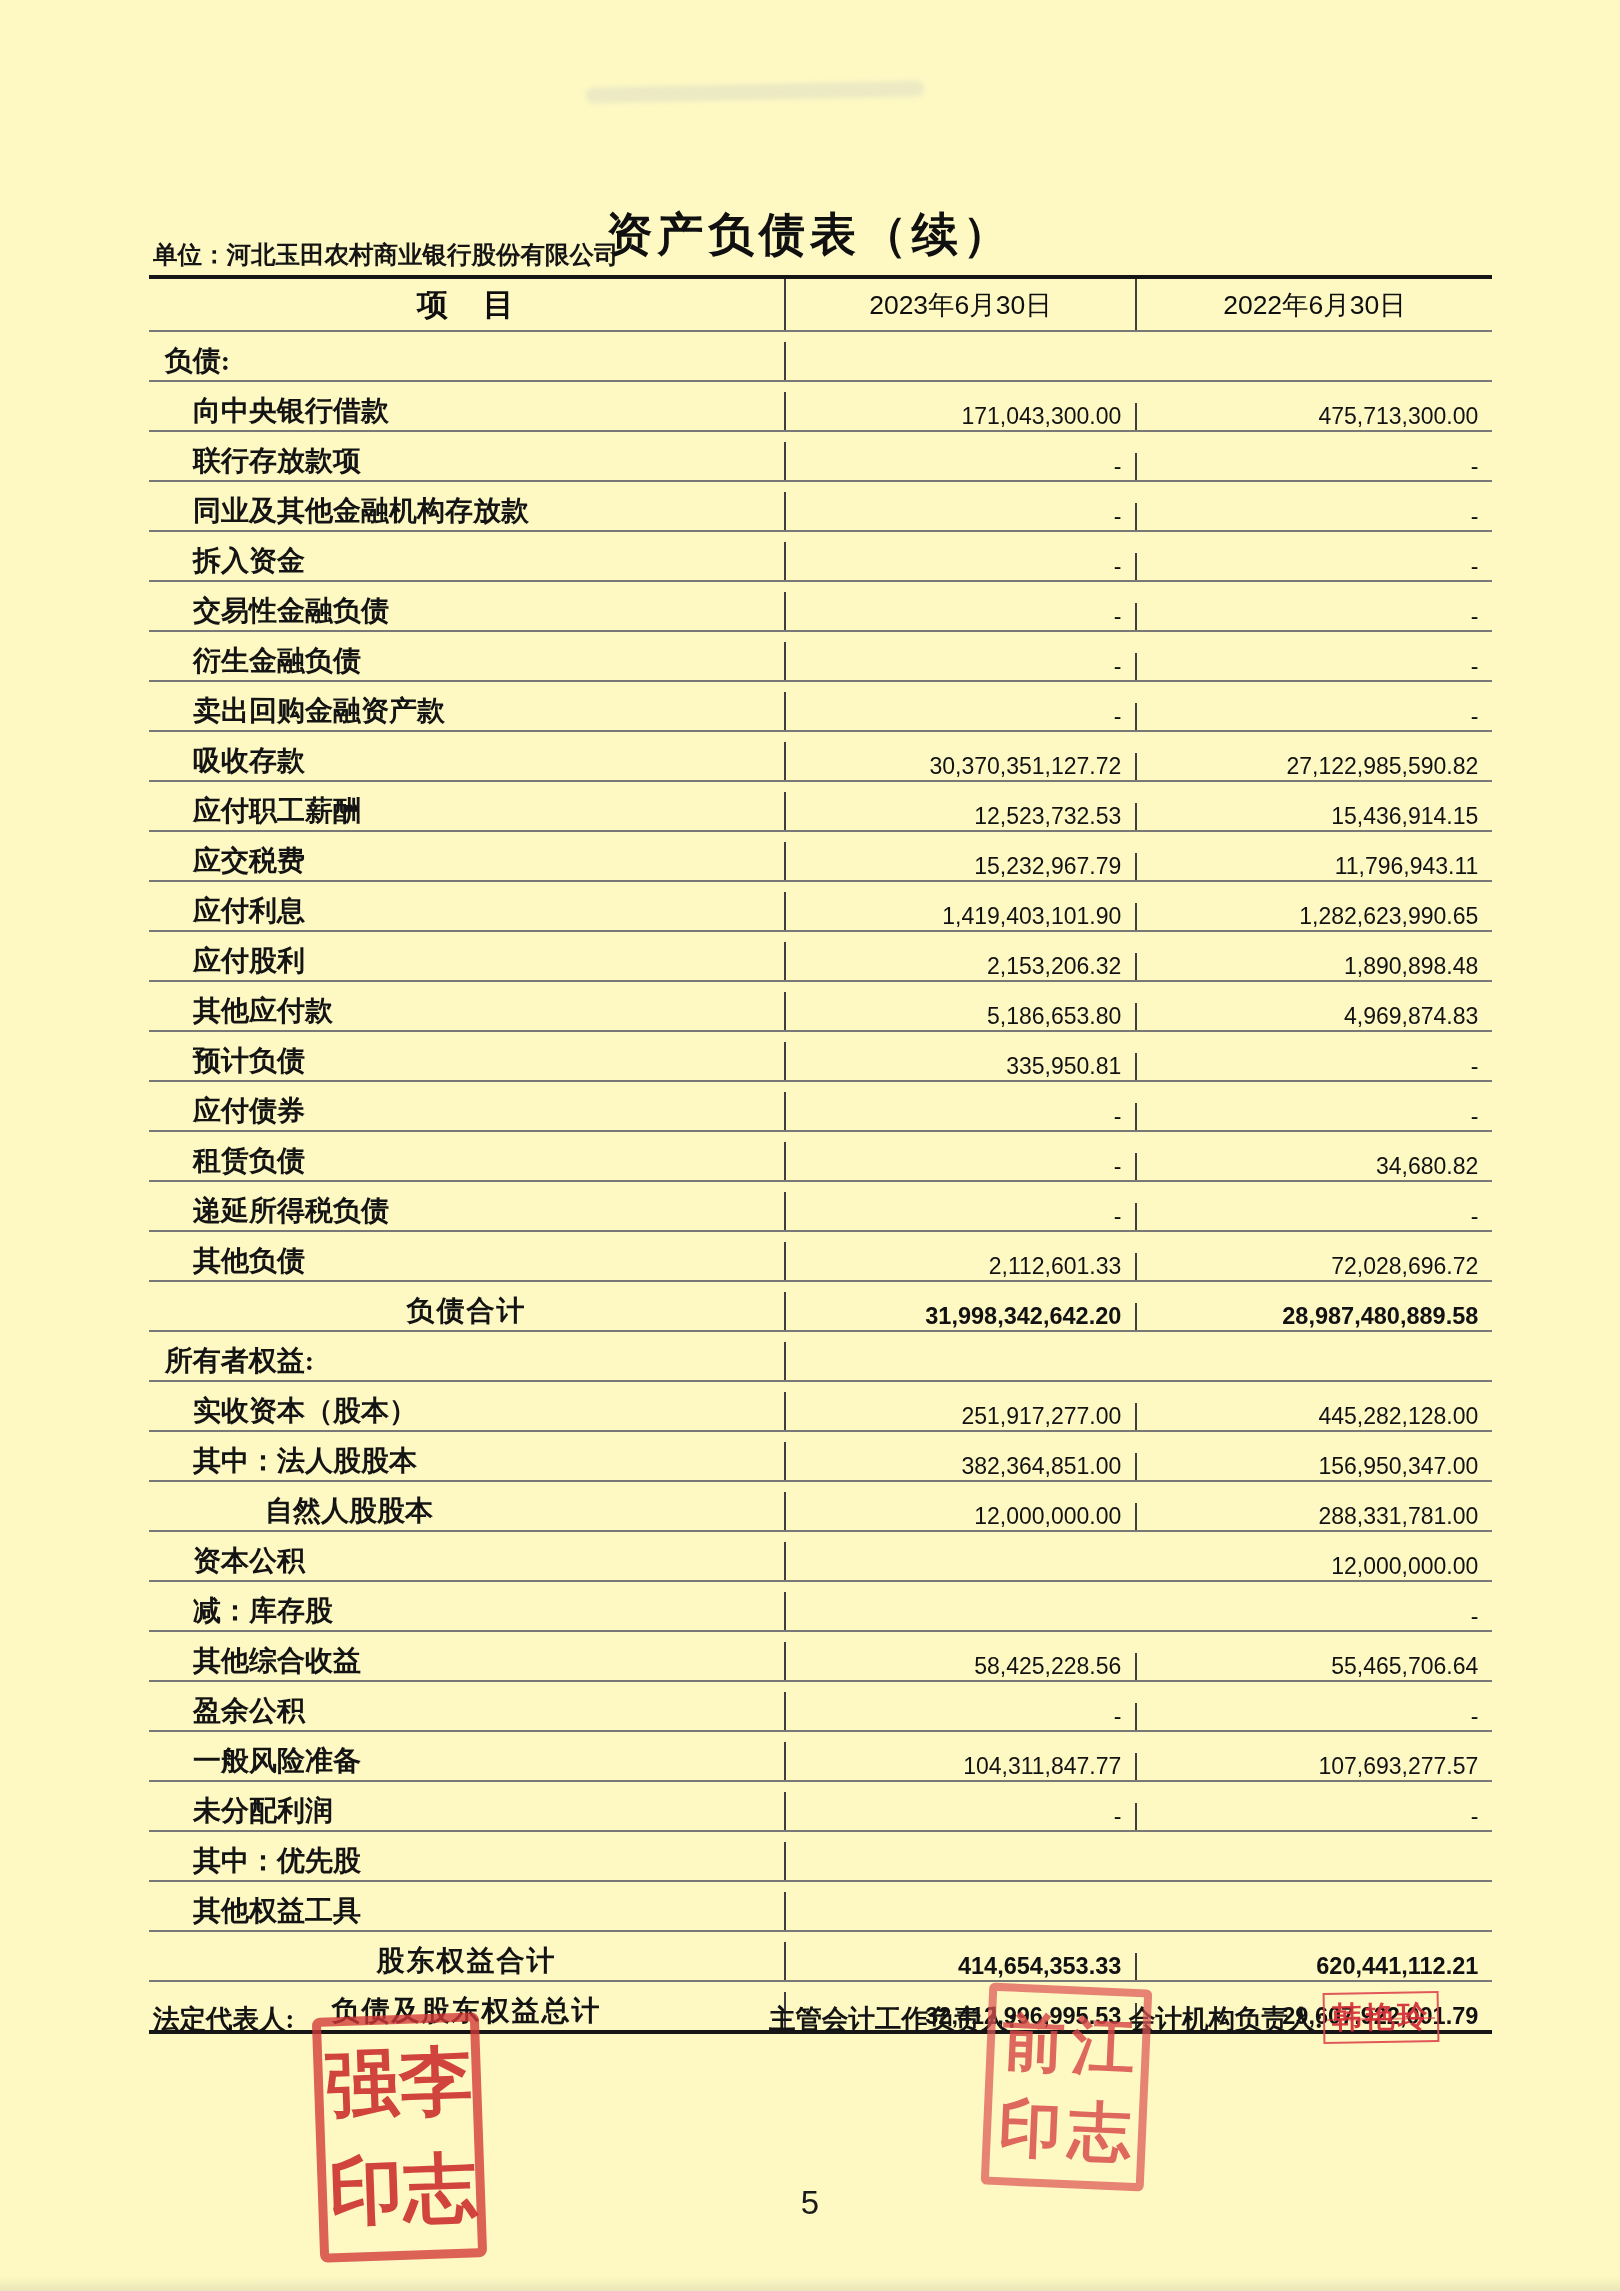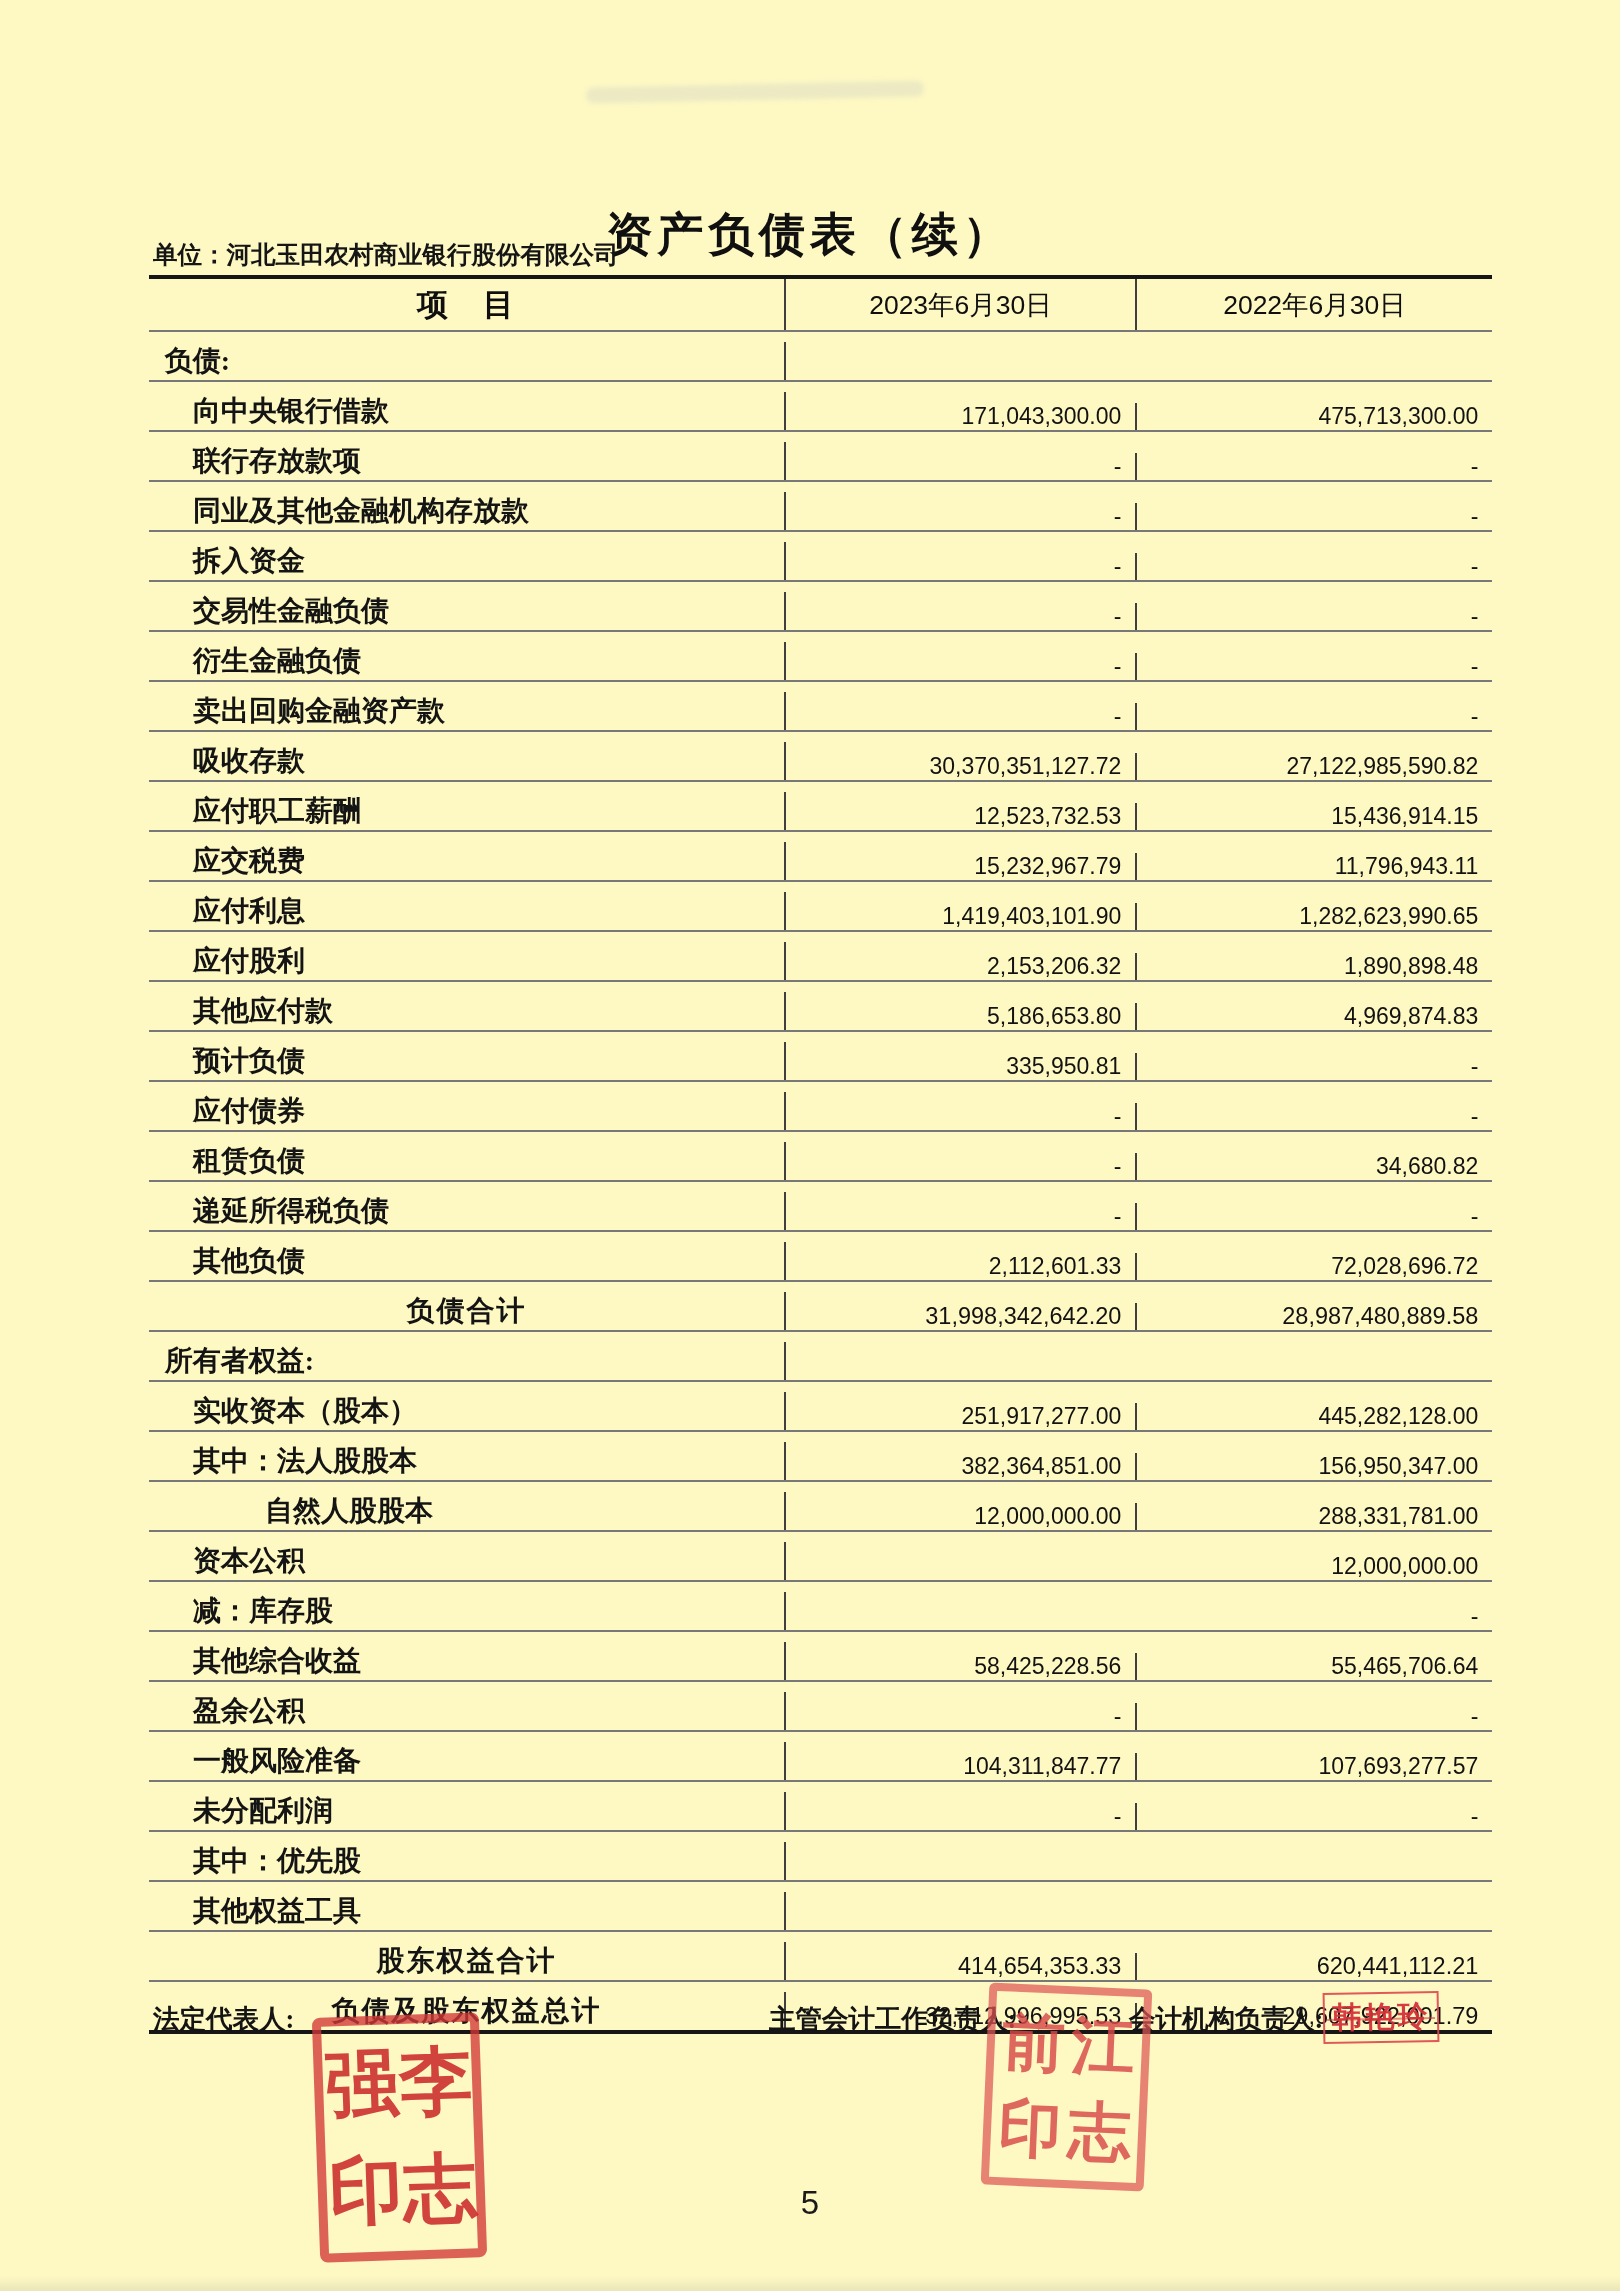--- a/index.html
+++ b/index.html
@@ -56,21 +56,21 @@
     font-weight:bold;font-size:28px;color:#141414;
     justify-content:flex-start;padding-left:44px;
   }
   .section .label{padding-left:15.7px;}
   .item-sub .label{padding-left:116px;}
   .total .label{justify-content:center;padding-left:0;letter-spacing:2px;}
   .val{
     justify-content:flex-end;padding-right:13.7px;
     font-size:23px;color:#121212;
   }
-  .total .val{font-weight:normal;font-size:23.5px;}
+  .total .val{font-weight:bold;font-size:23.5px;}
   
   .flabel{
     position:absolute;top:2001px;
     font-family:"Liberation Serif","DejaVu Serif",serif;
     font-weight:bold;font-size:26.5px;color:#141414;
   }
   .flabel.legal{left:153px;}
   .flabel.chief{left:769px;}
   .flabel.dept{left:1129px;}
   .pageno{

